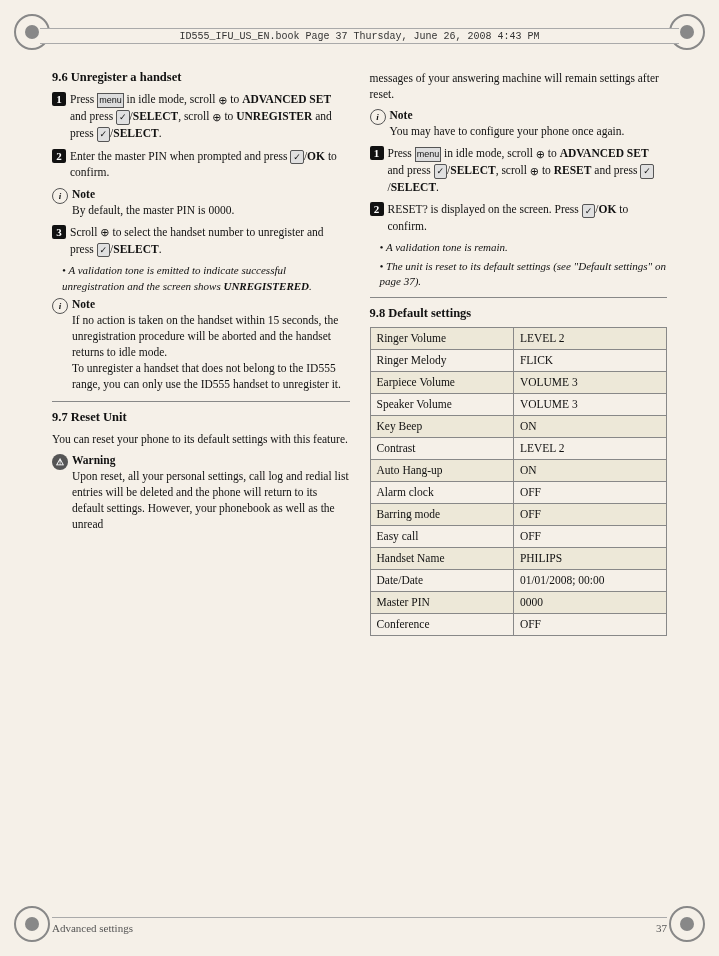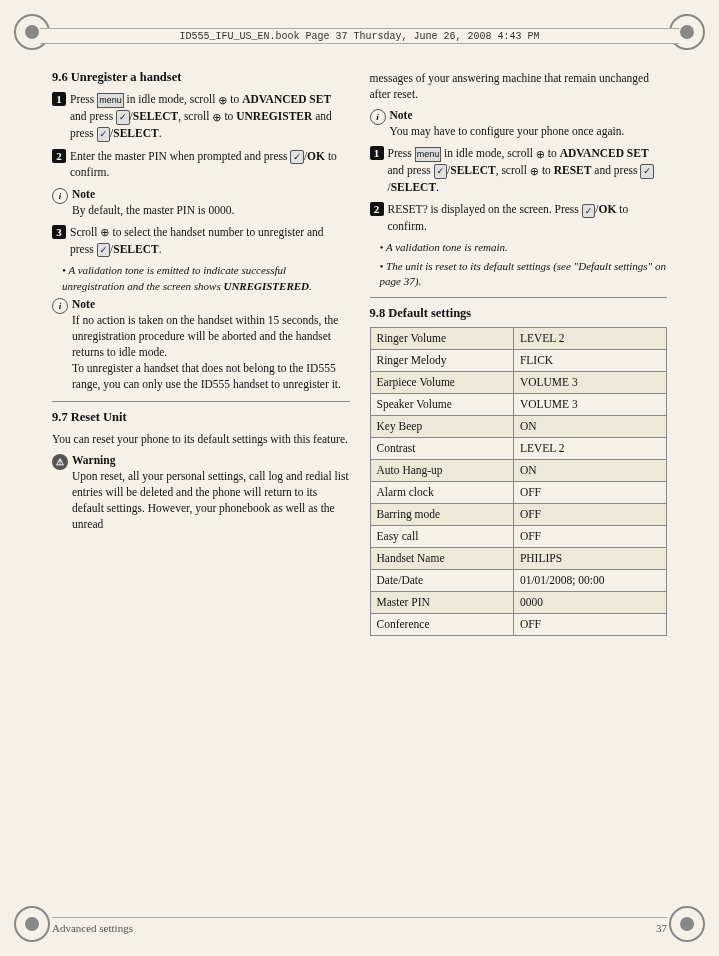--- a/index.html
+++ b/index.html
@@ -326,21 +326,21 @@
             Upon reset, all your personal settings, call log and redial list entries will be deleted and the phone will return to its default settings. However, your phonebook as well as the unread
           </span>
         </div>
       </div>
 
     </div>
 
     <div class="right-col">
 
       <div class="item-text" style="margin-bottom:6px;">
-        messages of your answering machine that remain unchanged after reset.
+        messages of your answering machine will remain settings after reset.
       </div>
 
       <div class="note-box">
         <div class="note-icon">i</div>
         <div>
           <span class="note-title">Note</span><br>
           <span class="note-content">You may have to configure your phone once again.</span>
         </div>
       </div>
 

